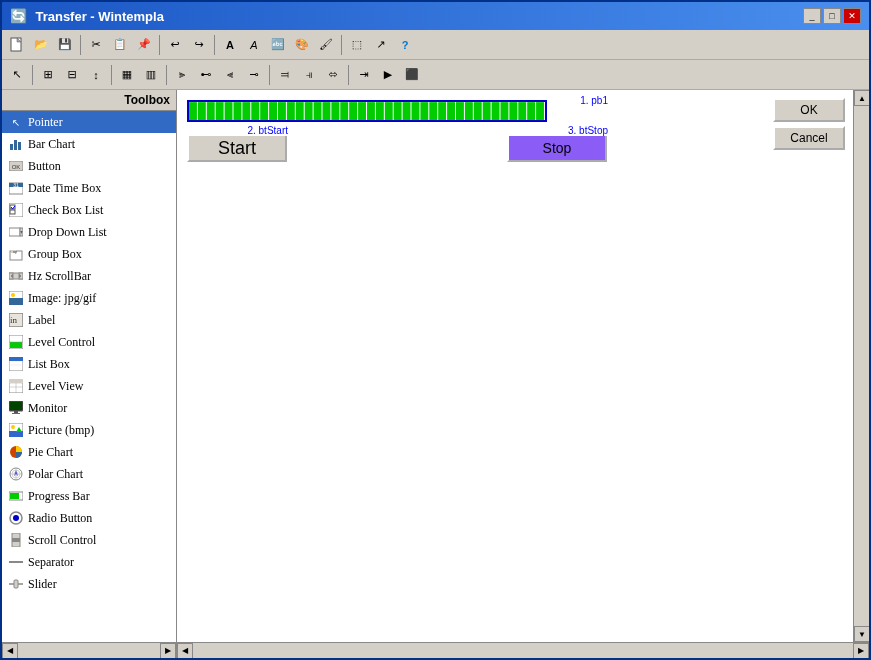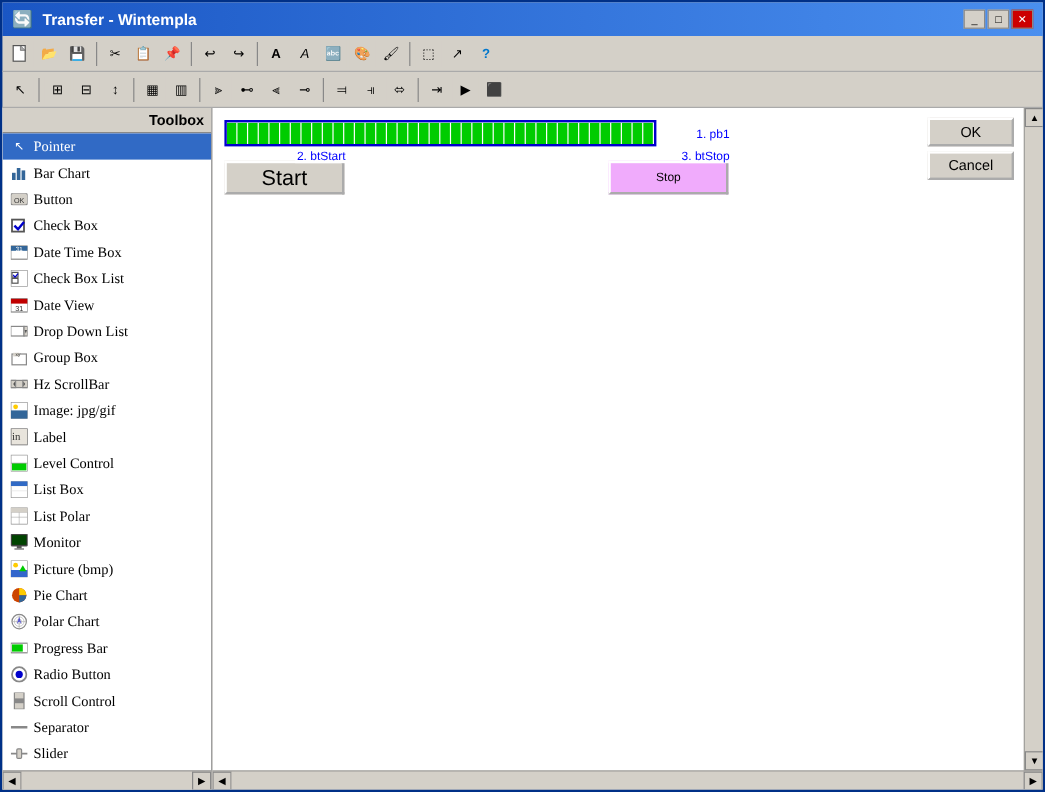--- a/index.html
+++ b/index.html
@@ -317,29 +317,20 @@
         <div class="sidebar-item">
           <div class="sidebar-icon">
             <svg width="14" height="10" viewBox="0 0 14 10">
                 <rect x="0" y="0" width="14" height="10" rx="2" fill="#d4d0c8" stroke="#888" stroke-width="1"></rect>
                 <text x="7" y="8" font-size="6" text-anchor="middle" fill="#333">OK</text>
               </svg>
           </div>
           <span class="sidebar-label">Button</span>
         </div>
 
-        <div class="sidebar-item">
-          <div class="sidebar-icon">
-            <svg width="14" height="14" viewBox="0 0 14 14">
-                <rect x="1" y="2" width="10" height="10" fill="white" stroke="#555" stroke-width="1.5"></rect>
-                <polyline points="3,7 6,10 11,4" stroke="#0000cc" stroke-width="2" fill="none"></polyline>
-              </svg>
-          </div>
-          <span class="sidebar-label">Check Box</span>
-        </div>
 
         <div class="sidebar-item">
           <div class="sidebar-icon">
             <svg width="14" height="14" viewBox="0 0 14 14">
               <rect x="0" y="2" width="14" height="11" fill="white" stroke="#888" stroke-width="1"></rect>
               <rect x="0" y="2" width="14" height="4" fill="#336699"></rect>
               <text x="7" y="6" font-size="5" text-anchor="middle" fill="white">31</text>
             </svg>
           </div>
           <span class="sidebar-label">Date Time Box</span>
@@ -350,30 +341,20 @@
             <svg width="14" height="14" viewBox="0 0 14 14">
               <rect x="0" y="0" width="14" height="14" fill="white" stroke="#888" stroke-width="1"></rect>
               <rect x="1" y="2" width="5" height="4" fill="white" stroke="#555" stroke-width="1"></rect>
               <polyline points="2,4 3.5,6 6,3" stroke="#0000cc" stroke-width="1" fill="none"></polyline>
               <rect x="1" y="7" width="5" height="4" fill="white" stroke="#555" stroke-width="1"></rect>
             </svg>
           </div>
           <span class="sidebar-label">Check Box List</span>
         </div>
 
-        <div class="sidebar-item">
-          <div class="sidebar-icon">
-            <svg width="14" height="14" viewBox="0 0 14 14">
-              <rect x="0" y="2" width="14" height="11" fill="white" stroke="#888" stroke-width="1"></rect>
-              <rect x="0" y="2" width="14" height="4" fill="#c00000"></rect>
-              <text x="7" y="12" font-size="6" text-anchor="middle" fill="#333">31</text>
-            </svg>
-          </div>
-          <span class="sidebar-label">Date View</span>
-        </div>
 
         <div class="sidebar-item">
           <div class="sidebar-icon">
             <svg width="14" height="14" viewBox="0 0 14 14">
               <rect x="0" y="3" width="11" height="8" fill="white" stroke="#888" stroke-width="1"></rect>
               <rect x="11" y="3" width="3" height="8" fill="#d4d0c8" stroke="#888" stroke-width="1"></rect>
               <polygon points="11.5,6 13.5,6 12.5,9" fill="#555"></polygon>
             </svg>
           </div>
           <span class="sidebar-label">Drop Down List</span>
@@ -451,21 +432,21 @@
         <div class="sidebar-item">
           <div class="sidebar-icon">
             <svg width="14" height="14" viewBox="0 0 14 14">
               <rect x="0" y="0" width="14" height="14" fill="white" stroke="#888" stroke-width="1"></rect>
               <line x1="0" y1="4" x2="14" y2="4" stroke="#aaa" stroke-width="0.5"></line>
               <line x1="0" y1="8" x2="14" y2="8" stroke="#aaa" stroke-width="0.5"></line>
               <line x1="7" y1="0" x2="7" y2="14" stroke="#aaa" stroke-width="0.5"></line>
               <rect x="0" y="0" width="14" height="4" fill="#d4d0c8"></rect>
             </svg>
           </div>
-          <span class="sidebar-label">List Polar</span>
+          <span class="sidebar-label">Level View</span>
         </div>
 
         <div class="sidebar-item">
           <div class="sidebar-icon">
             <svg width="14" height="14" viewBox="0 0 14 14">
               <rect x="0" y="0" width="14" height="10" rx="1" fill="#333" stroke="#555" stroke-width="1"></rect>
               <rect x="1" y="1" width="12" height="8" fill="#004400"></rect>
               <rect x="5" y="10" width="4" height="2" fill="#555"></rect>
               <rect x="3" y="12" width="8" height="1" fill="#666"></rect>
             </svg>
@@ -573,21 +554,21 @@
         <div class="content-scroll-area" style="background:white; position:relative;">
 
           <div class="ok-cancel-panel">
             <button class="panel-btn">OK</button>
             <button class="panel-btn">Cancel</button>
           </div>
 
           <div style="position:absolute; top:10px; left:10px;">
             <div style="position:relative;">
 
-              <span style="position:absolute;top:-9px;right:-2px;font-size:10px;color:blue;background:white;padding:16px 1px;">1. pb1</span>
+              <span style="position:absolute;top:-9px;right:-2px;font-size:10px;color:blue;background:white;padding:4px 1px;">1. pb1</span>
 
               <div style="width:360px;height:22px;border:2px solid #0000cc;background:white;display:flex;overflow:hidden;">
 
                 <div style="display:flex;width:100%;height:100%;">
                   <svg width="360" height="22" viewBox="0 0 360 22" style="display:block;">
 
                     <rect x="0" y="0" width="8" height="22" fill="#00cc00"></rect>
                     <rect x="9" y="0" width="8" height="22" fill="#00cc00"></rect>
                     <rect x="18" y="0" width="8" height="22" fill="#00cc00"></rect>
                     <rect x="27" y="0" width="8" height="22" fill="#00cc00"></rect>
@@ -636,21 +617,21 @@
 
               <div style="position:relative;">
                 <span style="position:absolute;top:-9px;right:-2px;font-size:10px;color:blue;background:white;padding:0 1px;">2. btStart</span>
                 <button style="width:100px;height:28px;background:#d4d0c8;border:2px outset #fff;font-size:18px;cursor:pointer;">Start</button>
               </div>
 
               <div style="width:220px;"></div>
 
               <div style="position:relative;">
                 <span style="position:absolute;top:-9px;right:-2px;font-size:10px;color:blue;background:white;padding:0 1px;">3. btStop</span>
-                <button style="width:100px;height:28px;background:#f0abfc;border:2px outset #fff;font-size:10px;cursor:pointer;">Stop</button>
+                <button style="width:100px;height:28px;background:#8b5cf6;border:2px outset #fff;font-size:14px;cursor:pointer;">Stop</button>
               </div>
             </div>
           </div>
         </div>
 
         <div class="right-scrollbar">
           <div class="v-scroll-up">▲</div>
           <div class="v-scroll-track"></div>
           <div class="v-scroll-down">▼</div>
         </div>

